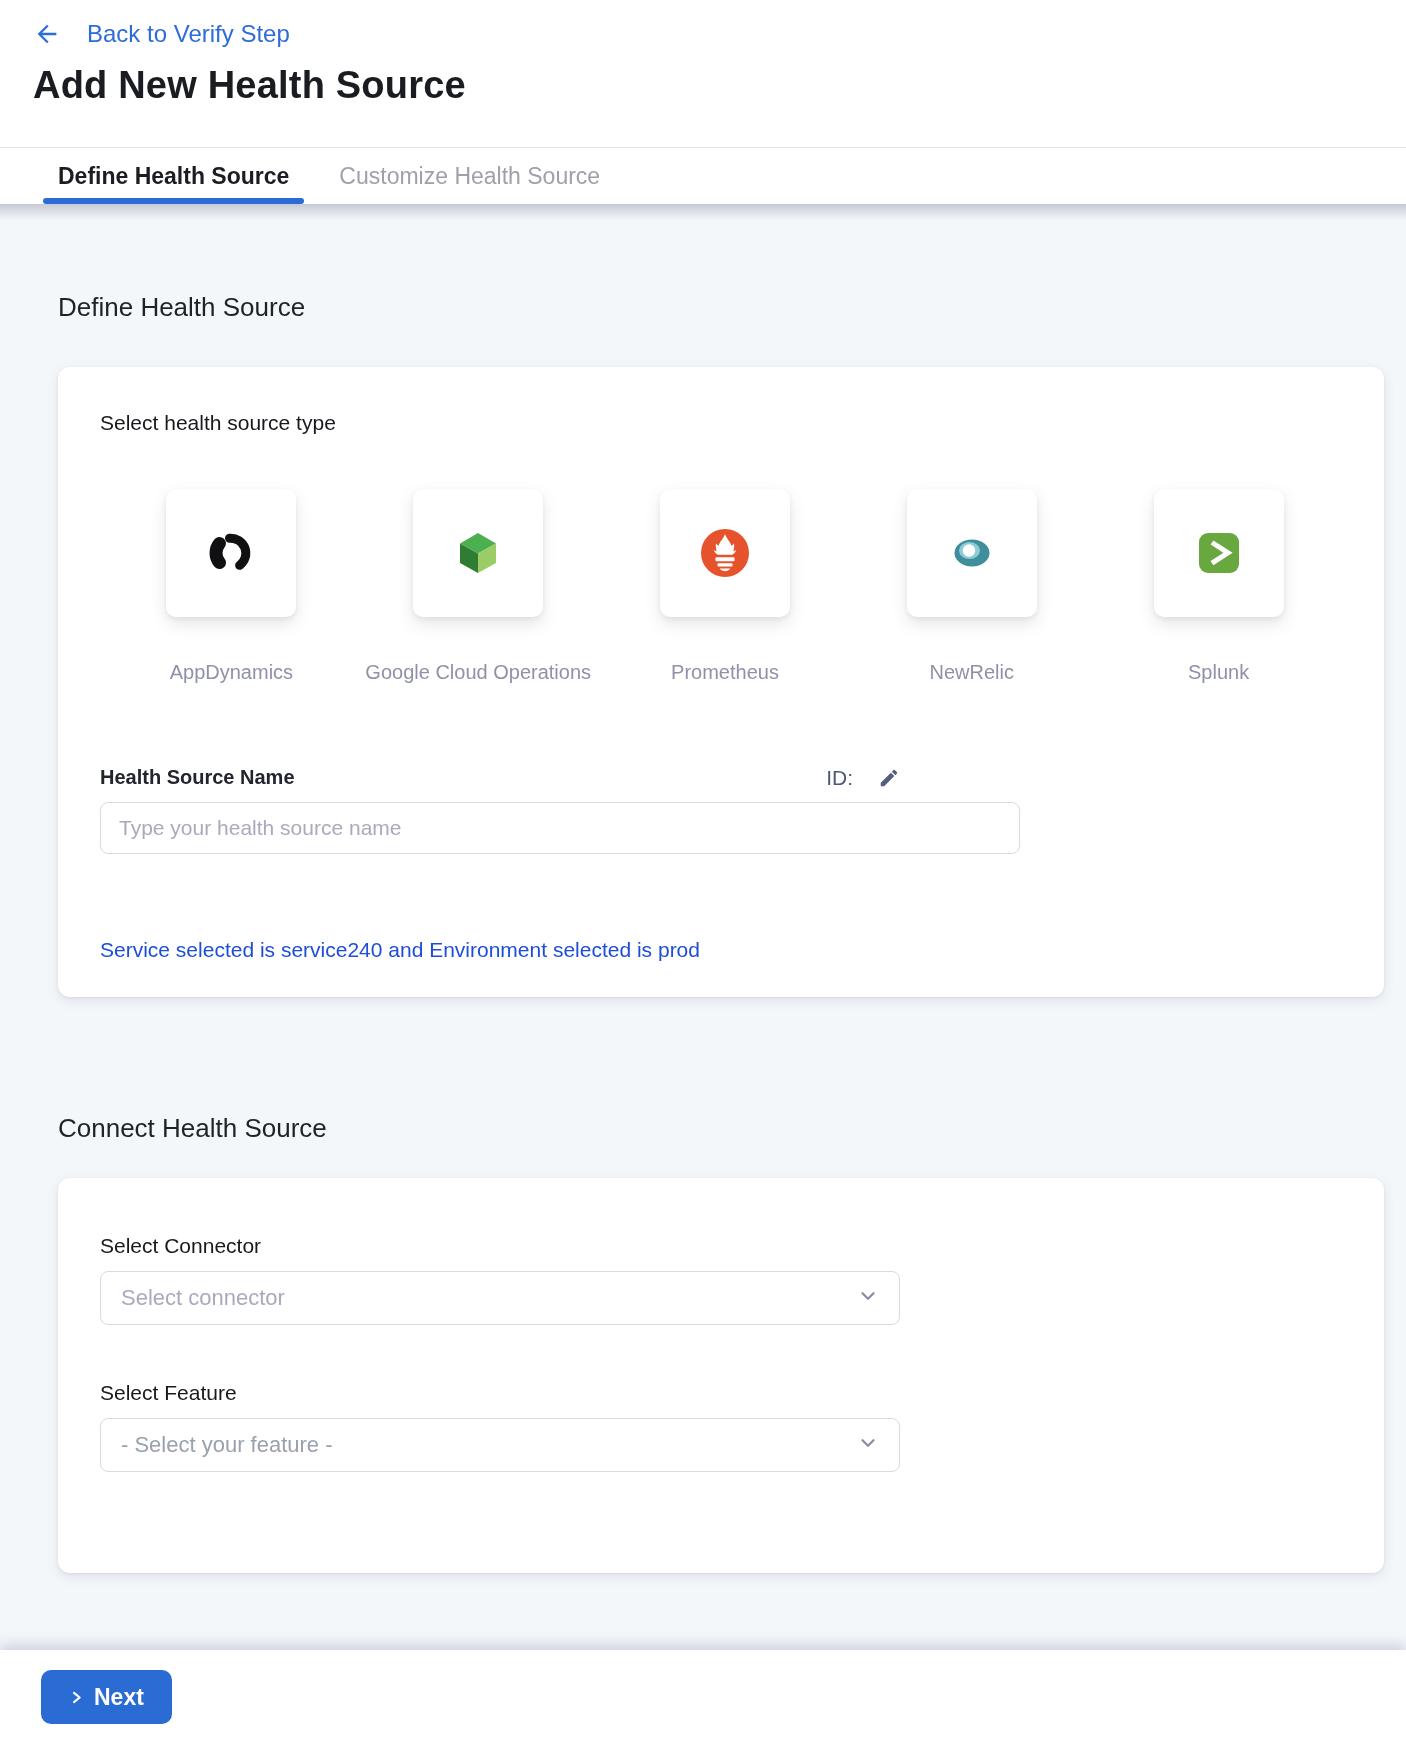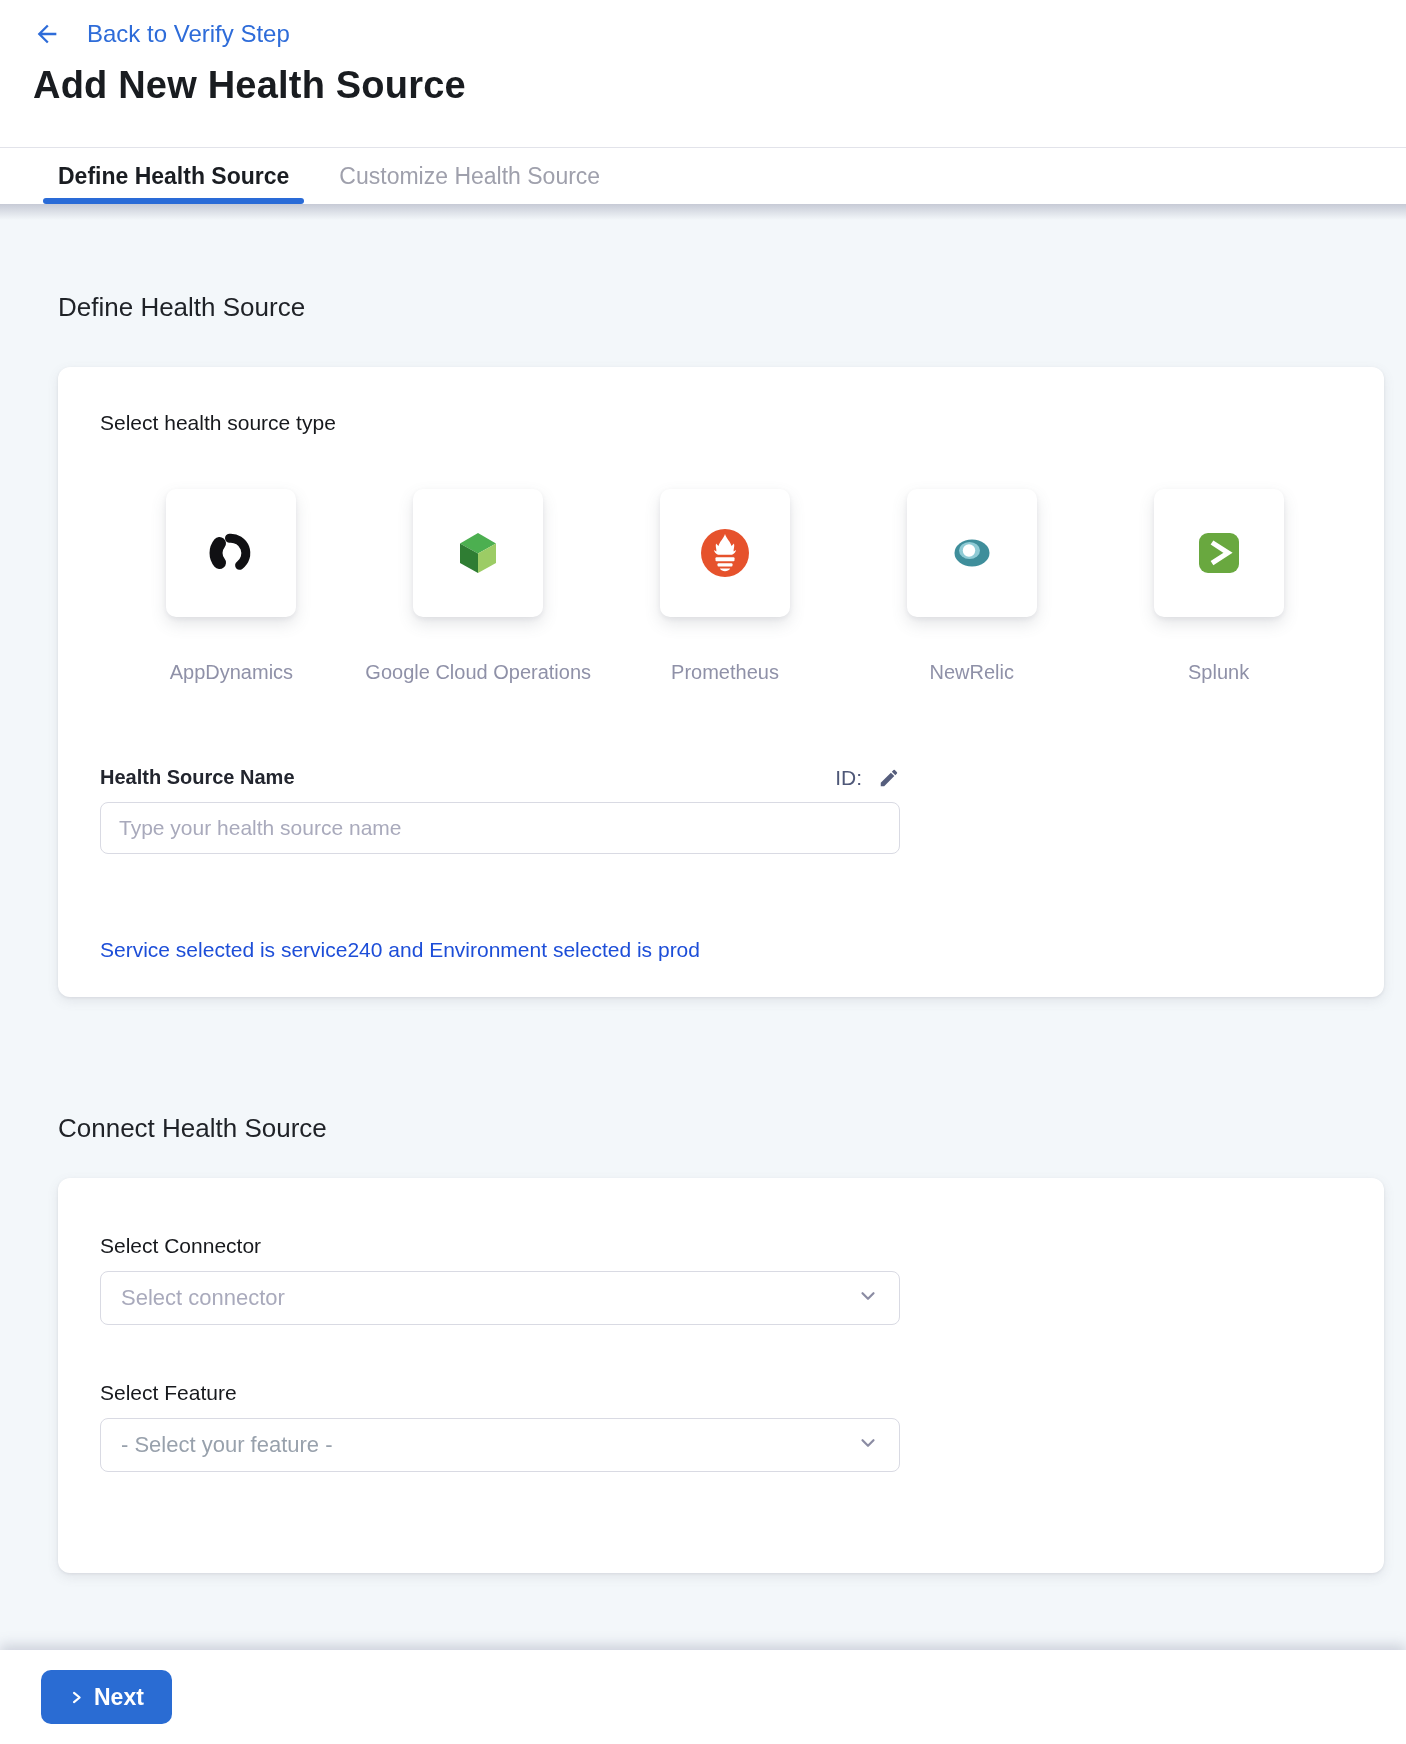--- a/index.html
+++ b/index.html
@@ -41,24 +41,24 @@
   .tile-cell { width:256px; display:flex; flex-direction:column; align-items:center; }
   .tile { width:130px; height:128px; background:#fff; border-radius:10px; cursor:pointer;
       box-shadow: 0 2px 5px rgba(40,41,61,.06), 0 7px 16px rgba(96,97,112,.16);
       display:flex; align-items:center; justify-content:center; }
   .tile svg { display:block; }
   .tile-label { margin-top:44px; font-size:20px; color:#8f91a8; text-align:center; white-space:nowrap; }
 
   
   .name-row { width:800px; margin-top:82px; display:flex; justify-content:space-between; }
   .name-label { font-size:20px; font-weight:700; color:#22252e; }
-  .id-wrap { display:flex; align-items:center; gap:16px; }
+  .id-wrap { display:flex; align-items:center; gap:25px; }
   .id-label { font-size:21px; color:#4f5878; }
   .pencil-btn { cursor:pointer; display:flex; }
-  .text-input { width:800px; height:52px; margin-top:12px; border:1px solid #d9dae3; border-radius:8px;
+  .text-input { width:920px; height:52px; margin-top:12px; border:1px solid #d9dae3; border-radius:8px;
       font-size:21px; padding:0 18px; color:#2a2c35; outline:none; background:#fff; font-family:"Liberation Sans",sans-serif; }
   .text-input::placeholder { color:#a9aabc; }
   .selection-note { margin-top:84px; font-size:21px; color:#1d4ed8; }
 
   
   .select-box { width:800px; height:54px; margin-top:13px; border:1px solid #d9dae3; border-radius:8px; background:#fff;
       display:flex; align-items:center; justify-content:space-between; padding:0 20px; cursor:pointer; }
   .select-placeholder { font-size:22px; color:#a9aabc; }
   .select-placeholder.feature { color:#98a1ac; }
   .feature-label-gap { margin-top:56px; display:block; }

